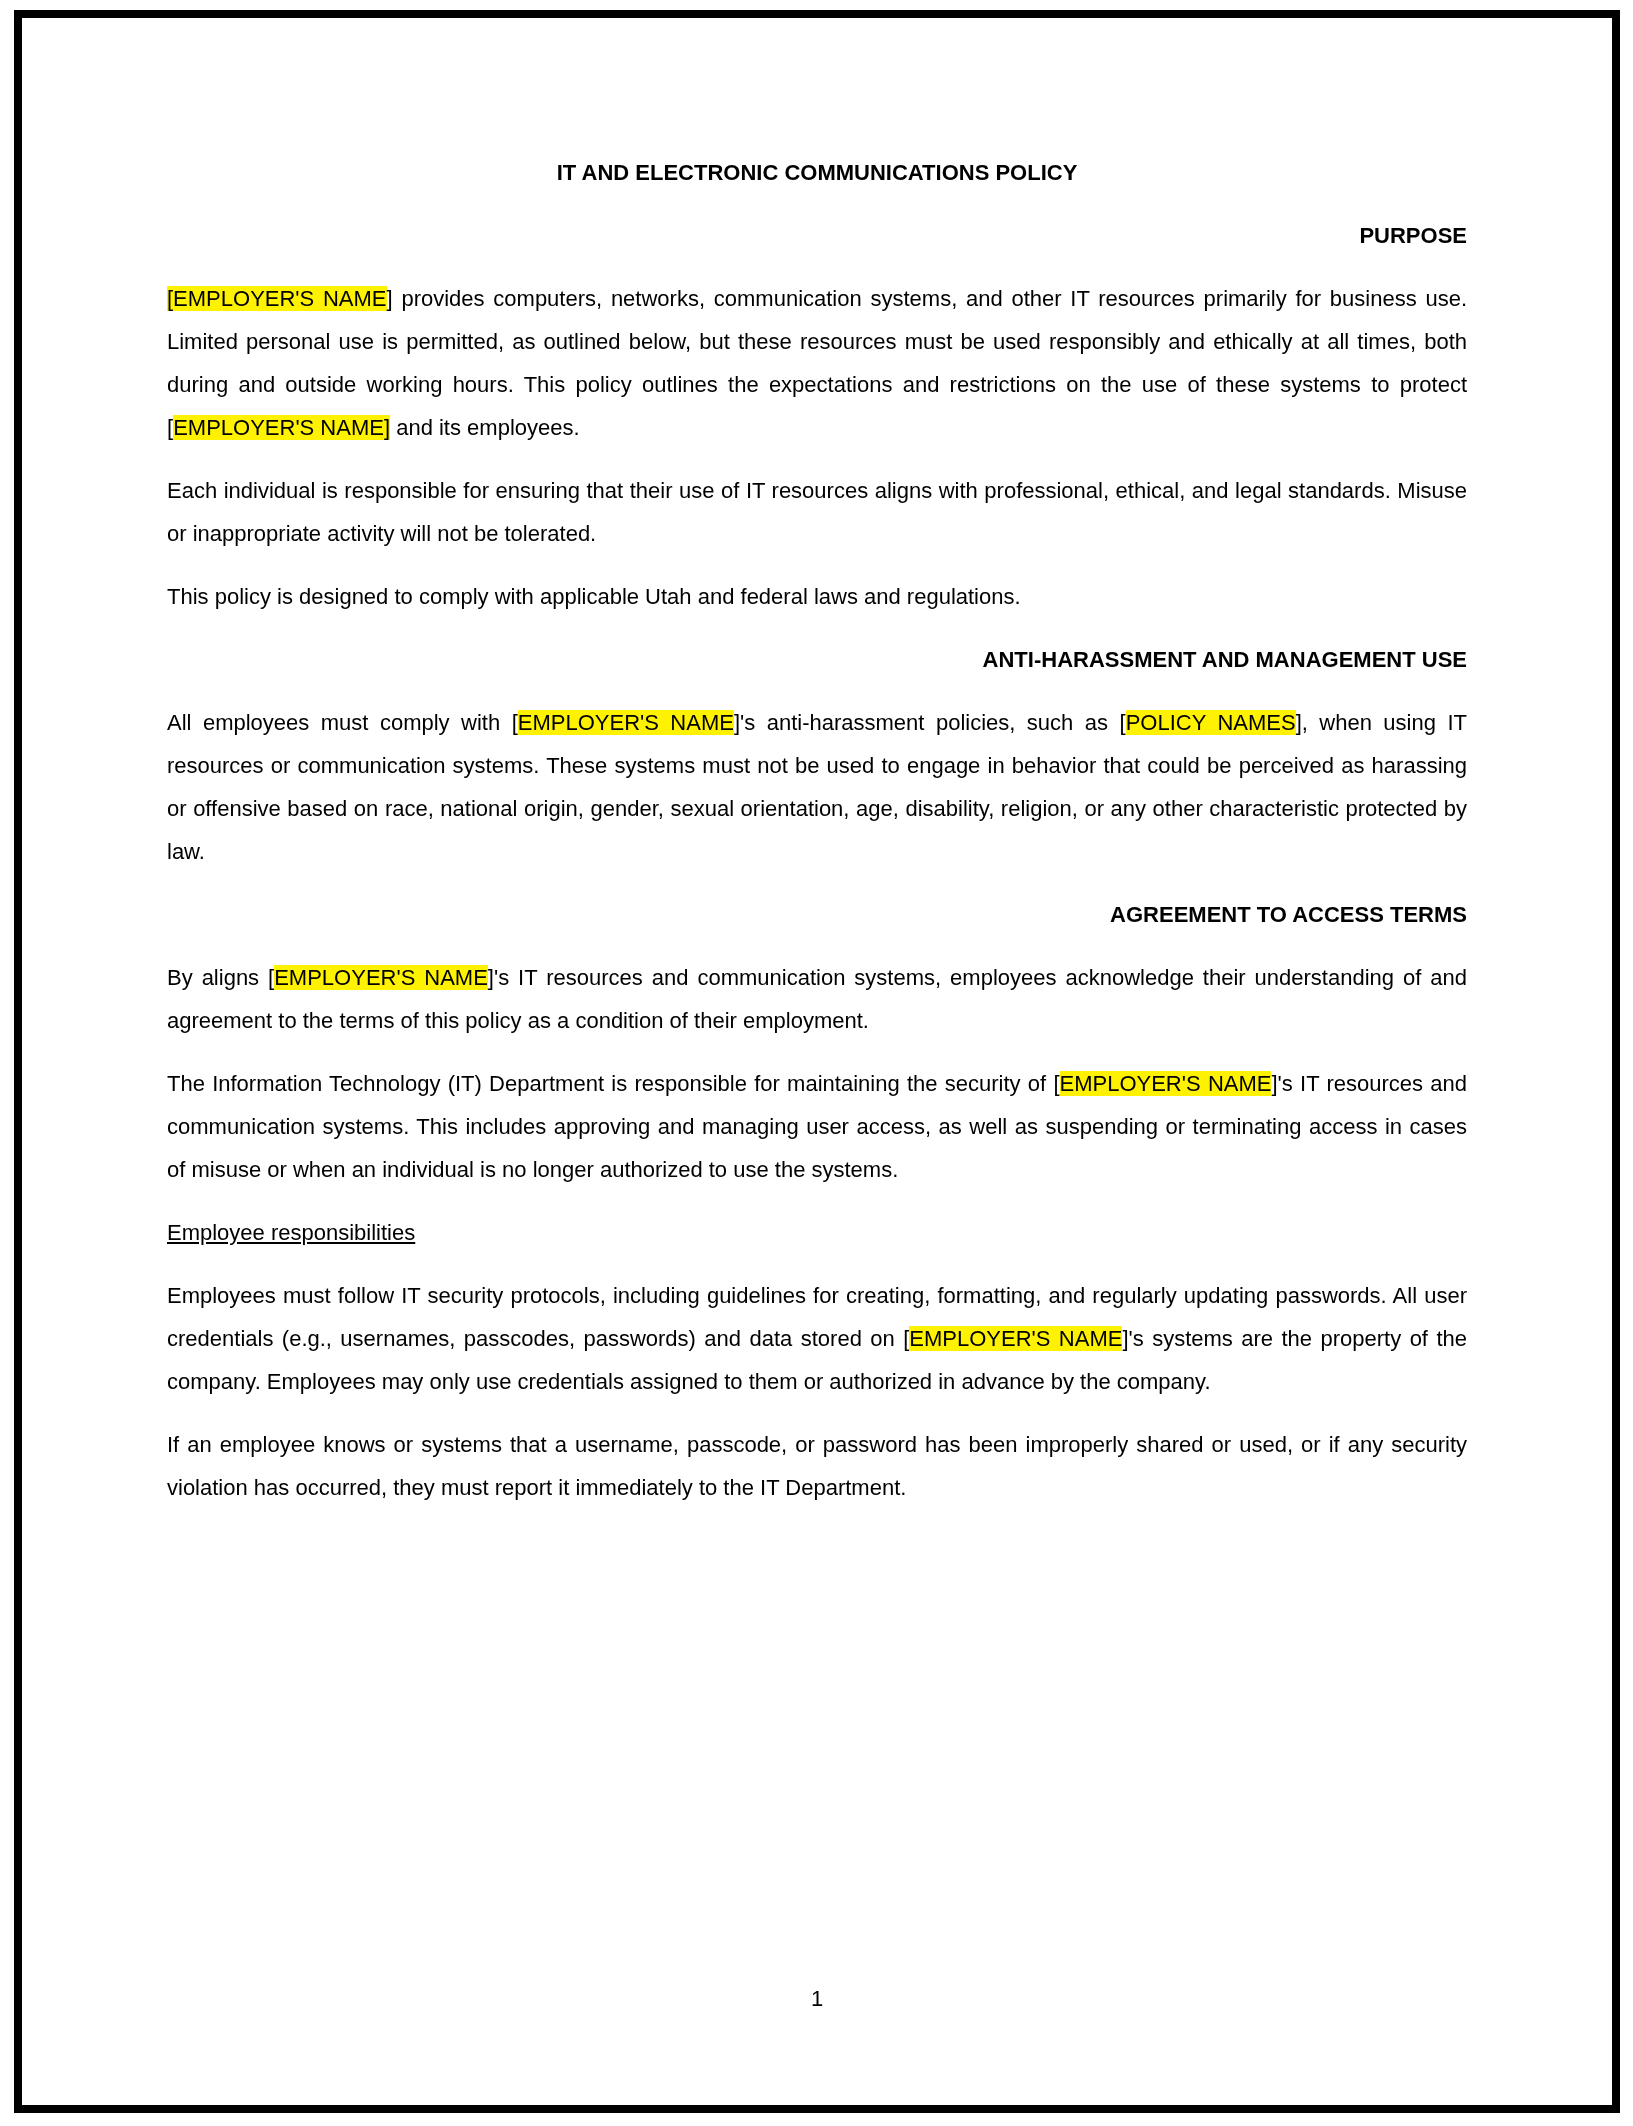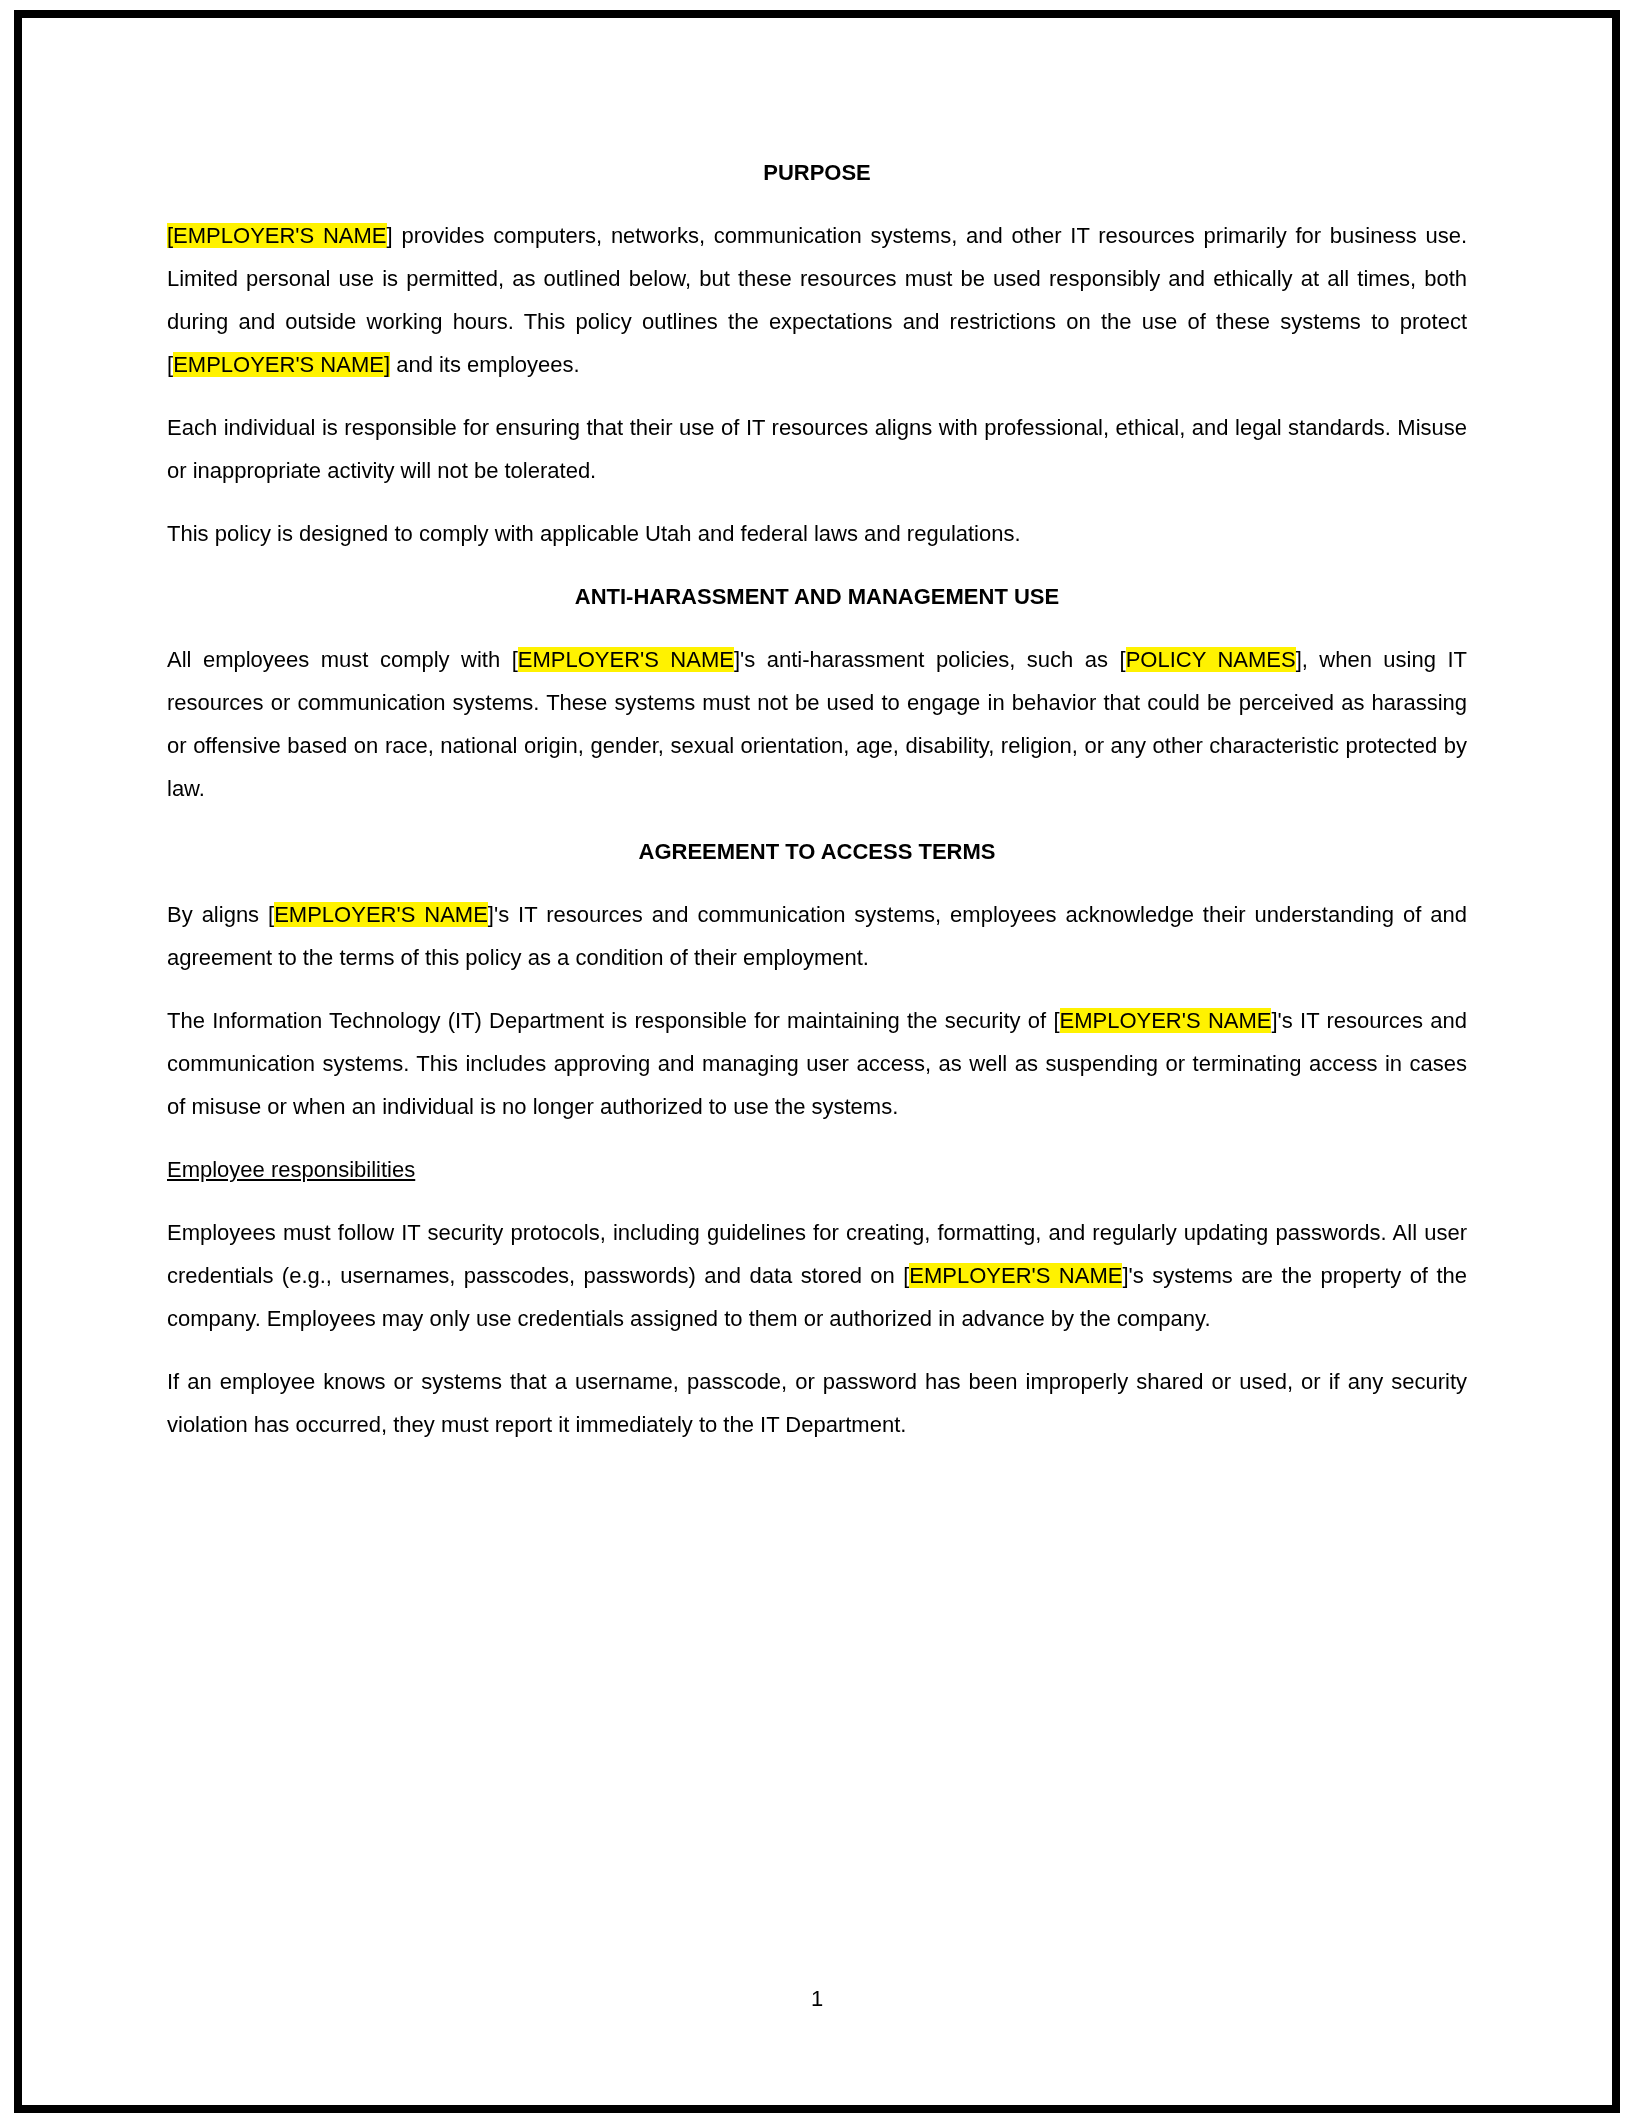--- a/index.html
+++ b/index.html
@@ -36,21 +36,21 @@
     font-size: 22px;
     line-height: 43px;
     font-weight: 700;
     text-align: center;
   }
   .sec-heading {
     margin: 0 0 20px 0;
     font-size: 22px;
     line-height: 43px;
     font-weight: 700;
-    text-align: center;
+    text-align: right;
   }
   .sub-heading {
     margin: 0 0 20px 0;
     font-size: 22px;
     line-height: 43px;
     font-weight: 400;
     text-decoration: underline;
     text-align: left;
   }
   .para {
@@ -72,20 +72,21 @@
     line-height: 43px;
   }
 </style>
 </head>
 <body>
 
 <div class="canvas">
   <div class="page-frame">
     <div class="content">
 
+      <h1 class="doc-title">IT AND ELECTRONIC COMMUNICATIONS POLICY</h1>
 
       <h2 class="sec-heading">PURPOSE</h2>
       <p class="para"><span class="hl">[EMPLOYER'S NAME</span><span>] provides computers, networks, communication systems, and other IT resources primarily for business use. Limited personal use is permitted, as outlined below, but these resources must be used responsibly and ethically at all times, both during and outside working hours. This policy outlines the expectations and restrictions on the use of these systems to protect [</span><span class="hl">EMPLOYER'S NAME]</span><span> and its employees.</span></p>
       <p class="para"><span>Each individual is responsible for ensuring that their use of IT resources aligns with professional, ethical, and legal standards. Misuse or inappropriate activity will not be tolerated.</span></p>
       <p class="para"><span>This policy is designed to comply with applicable Utah and federal laws and regulations.</span></p>
 
       <h2 class="sec-heading">ANTI-HARASSMENT AND MANAGEMENT USE</h2>
       <p class="para"><span>All employees must comply with [</span><span class="hl">EMPLOYER'S NAME</span><span>]'s anti-harassment policies, such as [</span><span class="hl">POLICY NAMES</span><span>], when using IT resources or communication systems. These systems must not be used to engage in behavior that could be perceived as harassing or offensive based on race, national origin, gender, sexual orientation, age, disability, religion, or any other characteristic protected by law.</span></p>
 
       <h2 class="sec-heading">AGREEMENT TO ACCESS TERMS</h2>

